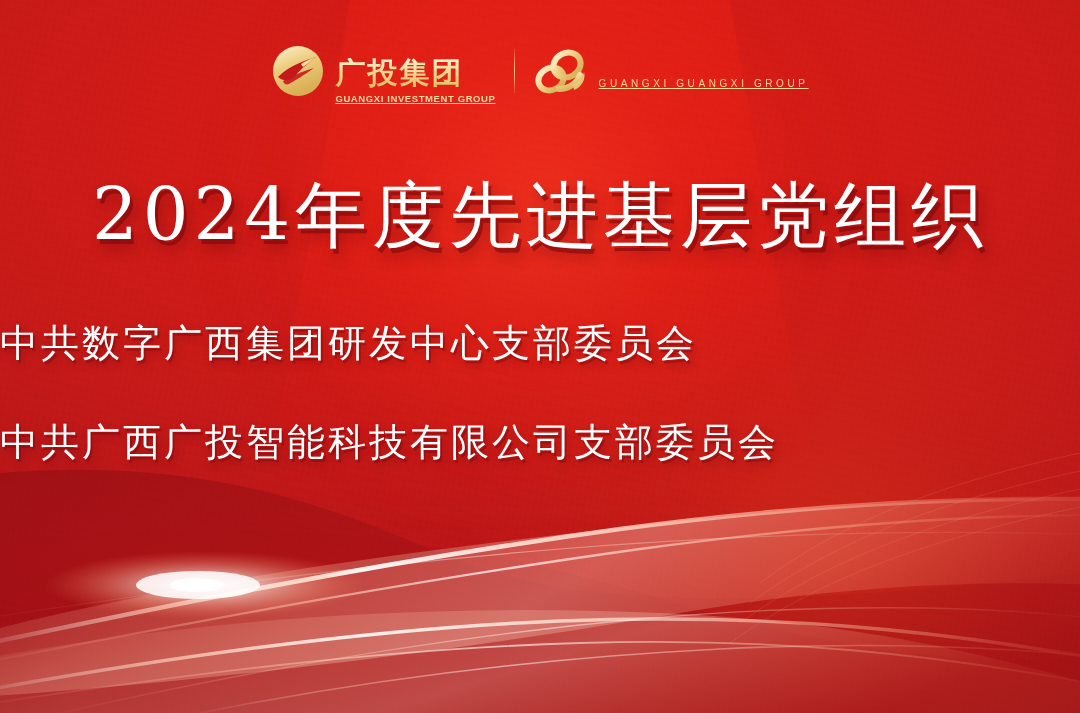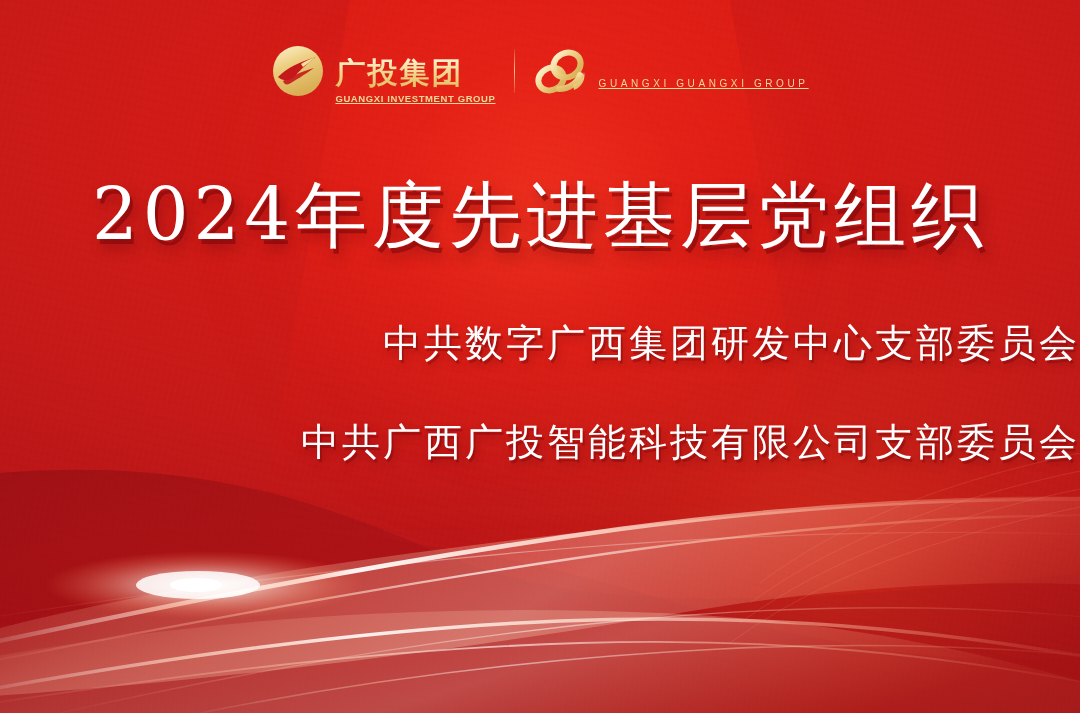--- a/index.html
+++ b/index.html
@@ -149,21 +149,21 @@
     color: #ffffff;
     text-shadow:
       3px 5px 0 rgba(120,6,10,0.55),
       5px 9px 14px rgba(90,3,8,0.45);
     white-space: nowrap;
   }
   .subtitle {
     position: absolute;
     left: 0;
     right: 0;
-    text-align: right;
+    text-align: left;
     font-family: "DejaVu Serif", "Liberation Serif", serif;
     font-size: 38px;
     font-weight: 400;
     letter-spacing: 3px;
     color: #ffffff;
     text-shadow:
       2px 3px 0 rgba(125,8,10,0.42),
       3px 5px 9px rgba(95,4,8,0.38);
     white-space: nowrap;
   }

